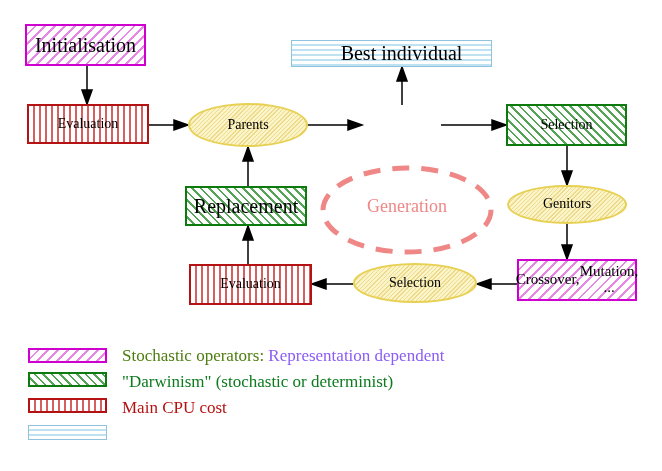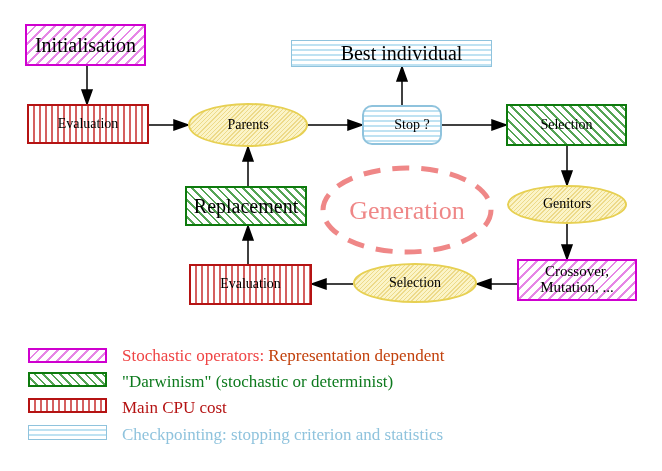--- a/index.html
+++ b/index.html
@@ -38,21 +38,21 @@
   .rounded{border-radius:10px;}
   .fs20{font-size:20px;}
   .fs22{font-size:14px;}
   .fs15{font-size:15px;}
   #arrow-layer{position:absolute;left:0;top:0;pointer-events:none;}
   
   .legend-swatch{position:absolute;width:79px;height:15px;box-sizing:border-box;}
   .legend-text{position:absolute;left:122px;font-size:17px;white-space:nowrap;}
   .generation-label{
     position:absolute;left:330px;top:196px;width:154px;text-align:center;
-    font-size:26px;color:#ef8787;
+    font-size:18px;color:#ef8787;
   }
 </style>
 </head>
 <body>
 
 <div class="canvas">
 
   <svg id="arrow-layer" width="662" height="471" viewBox="0 0 662 471">
     <ellipse cx="407" cy="210" rx="84" ry="42" fill="none" stroke="#ef8787" stroke-width="5" stroke-dasharray="17 12"></ellipse>
     <g stroke="#000" stroke-width="1.5" fill="#000">
@@ -112,23 +112,20 @@
   </div>
 
   <div class="node ellipse-yellow fs22" style="left:188px;top:103px;width:120px;height:44px">
     <span class="lbl">Parents</span>
   </div>
 
   <div class="node stripe-cyan fs20" style="left:291px;top:40px;width:201px;height:27px;border-width:1px">
     <span class="lbl">Best individual</span>
   </div>
 
-  <div class="node stripe-cyan rounded fs22" style="left:362px;top:105px;width:80px;height:40px">
-    <span class="lbl">Stop ?</span>
-  </div>
 
   <div class="node hatch-green fs22" style="left:506px;top:104px;width:121px;height:42px">
     <span class="lbl">Selection</span>
   </div>
 
   <div class="node hatch-green fs20" style="left:185px;top:186px;width:122px;height:40px">
     <span class="lbl">Replacement</span>
   </div>
 
   <div class="generation-label">Generation</div>
@@ -138,39 +135,36 @@
   </div>
 
   <div class="node stripe-red fs22" style="left:189px;top:264px;width:123px;height:41px">
     <span class="lbl">Evaluation</span>
   </div>
 
   <div class="node ellipse-yellow fs22" style="left:353px;top:263px;width:124px;height:40px">
     <span class="lbl">Selection</span>
   </div>
 
-  <div class="node hatch-magenta fs15" style="left:517px;top:259px;width:120px;height:42px;flex-direction:column">
+  <div class="node hatch-magenta fs15" style="left:517px;top:259px;width:120px;height:42px;flex-direction:row">
     <span class="lbl">Crossover,</span>
     <span class="lbl">Mutation, ...</span>
   </div>
 
   <div class="legend-swatch hatch-magenta" style="left:28px;top:348px"></div>
   <div class="legend-text" style="top:346px">
-    <span style="color:#ef4444">Stochastic operators:</span>
-    <span style="color:#c2410c">Representation dependent</span>
+    <span style="color:#4d7c0f">Stochastic operators:</span>
+    <span style="color:#8b5cf6">Representation dependent</span>
   </div>
 
   <div class="legend-swatch hatch-green" style="left:28px;top:372px"></div>
   <div class="legend-text" style="top:372px;color:#0d7a1e">
     <span>"Darwinism" (stochastic or determinist)</span>
   </div>
 
   <div class="legend-swatch stripe-red" style="left:28px;top:398px"></div>
   <div class="legend-text" style="top:398px;color:#b51313">
     <span>Main CPU cost</span>
   </div>
 
   <div class="legend-swatch stripe-cyan" style="left:28px;top:425px;border-width:1px"></div>
-  <div class="legend-text" style="top:425px;color:#8fc3dd">
-    <span>Checkpointing: stopping criterion and statistics</span>
-  </div>
 
 </div>
 
 </body></html>

